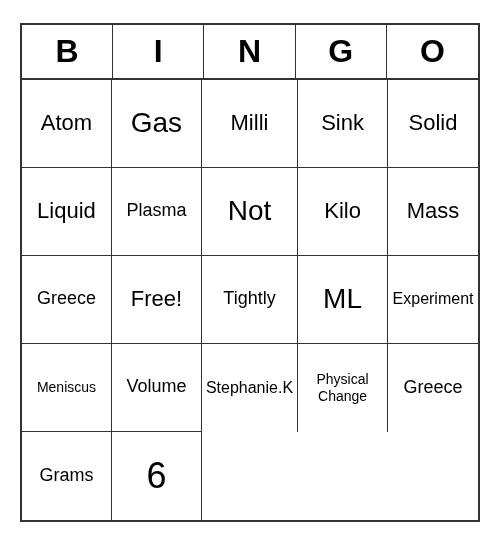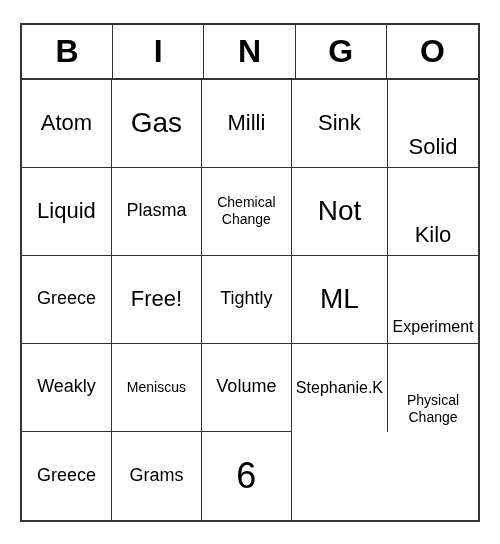--- a/index.html
+++ b/index.html
@@ -53,21 +53,20 @@
       min-height: 88px;
       display: flex;
       align-items: center;
       justify-content: center;
       text-align: center;
       padding: 6px 4px;
     }
 
     .bingo-cell:nth-child(5n) {
       border-right: none;
-      align-items: flex-end;
     }
 
     .bingo-cell:nth-last-child(-n+5) {
       border-bottom: none;
     }
 
     .cell-text {
       line-height: 1.2;
     }
 
@@ -122,45 +121,42 @@
       <div class="bingo-cell">
         <span class="cell-text size-large">Solid</span>
       </div>
       <div class="bingo-cell">
         <span class="cell-text size-large">Liquid</span>
       </div>
       <div class="bingo-cell">
         <span class="cell-text size-medium">Plasma</span>
       </div>
       <div class="bingo-cell">
-        <span class="cell-text size-small">Chemical Change</span>
-      </div>
-      <div class="bingo-cell">
         <span class="cell-text size-xlarge">Not</span>
       </div>
       <div class="bingo-cell">
         <span class="cell-text size-large">Kilo</span>
+      </div>
+      <div class="bingo-cell">
+        <span class="cell-text size-large">Mass</span>
       </div>
       <div class="bingo-cell">
         <span class="cell-text size-medium">Greece</span>
       </div>
       <div class="bingo-cell">
         <span class="cell-text size-large">Free!</span>
       </div>
       <div class="bingo-cell">
         <span class="cell-text size-medium">Tightly</span>
       </div>
       <div class="bingo-cell">
         <span class="cell-text size-xlarge">ML</span>
       </div>
       <div class="bingo-cell">
         <span class="cell-text size-xsmall">Experiment</span>
-      </div>
-      <div class="bingo-cell">
-        <span class="cell-text size-medium">Weakly</span>
       </div>
       <div class="bingo-cell">
         <span class="cell-text size-small">Meniscus</span>
       </div>
       <div class="bingo-cell">
         <span class="cell-text size-medium">Volume</span>
       </div>
       <div class="bingo-cell">
         <span class="cell-text size-xsmall">Stephanie.K</span>
       </div>

